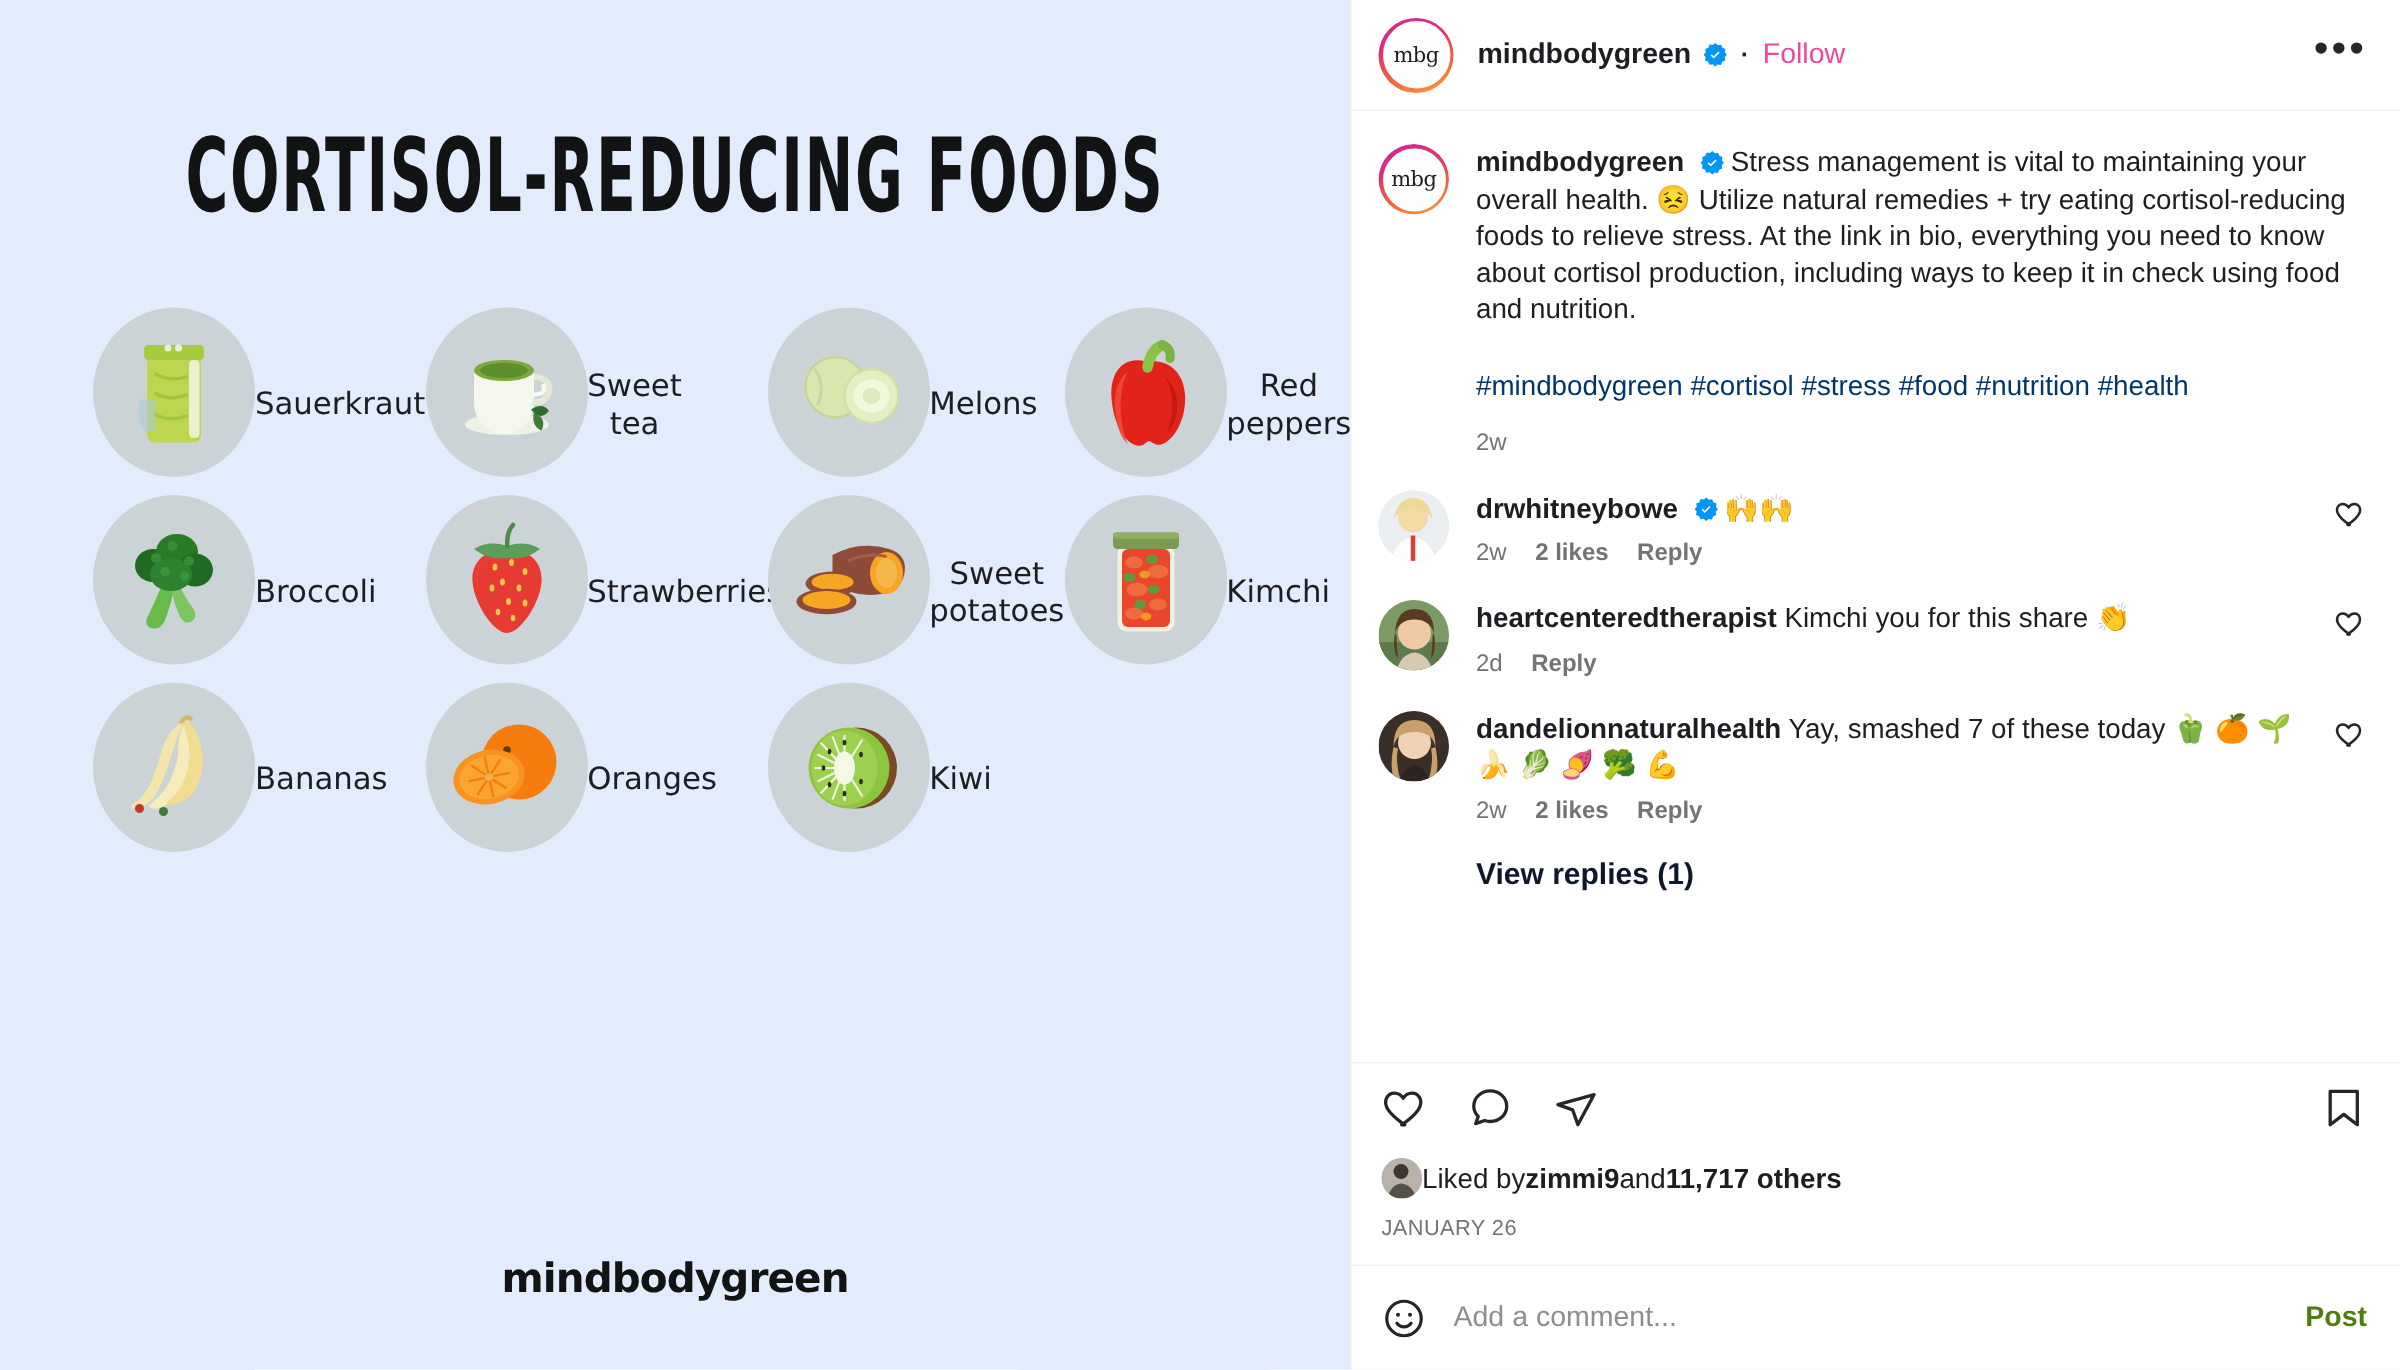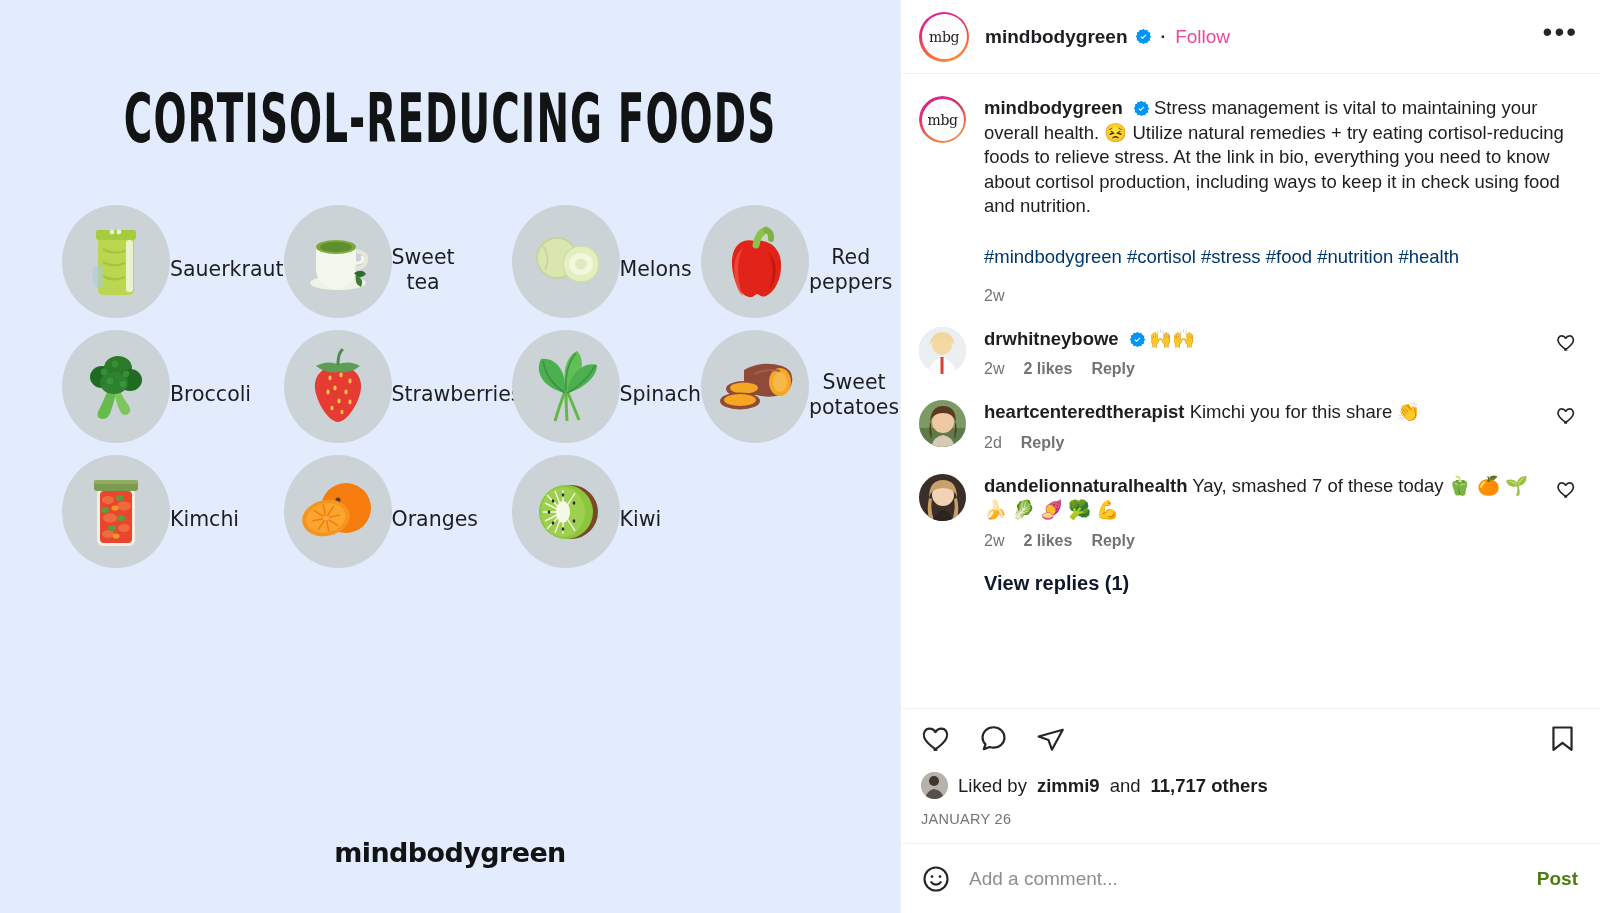--- a/index.html
+++ b/index.html
@@ -151,21 +151,21 @@
 
   .ig-actions {
     border-top: 1px solid #efefef;
     padding: 14px 22px 0 20px;
     flex: 0 0 auto;
   }
   .act-row { display: flex; align-items: center; gap: 26px; }
   .act-btn { cursor: pointer; display: flex; }
   .act-spacer { margin-left: auto; }
   .liked-row {
-    display: flex; align-items: center; gap: 10px;
+    display: flex; align-items: center; 
     margin-top: 18px;
     font-size: 18.5px; color: #1c1e21;
   }
   .liked-ava {
     width: 27px; height: 27px; border-radius: 50%; overflow: hidden;
     flex: 0 0 27px; background: #c8c8c8;
   }
   .liked-ava svg { width: 100%; height: 100%; display: block; }
   .liked-row b { font-weight: 700; }
   .post-date {
@@ -300,36 +300,20 @@
               <ellipse cx="24" cy="60" rx="1.5" ry="2.2"></ellipse>
                 <ellipse cx="34" cy="64" rx="1.5" ry="2.2"></ellipse>
             </g>
             <path d="M8 18 q10 -6 22 -2 q12 -4 22 2 q-10 8 -22 6 q-12 2 -22 -6z" fill="#5c9d57"></path>
             <path d="M30 16 q0 -10 4 -14" stroke="#4e8a4b" stroke-width="3" fill="none" stroke-linecap="round"></path>
           </svg>
         </div>
         <div class="cell-label">Strawberries</div>
       </div>
 
-      <div class="cell row2">
-        <div class="bubble">
-          <svg width="78" height="80" viewBox="0 0 78 80">
-            <path d="M38 44 q-6 16 -10 30" stroke="#64b845" stroke-width="3" fill="none"></path>
-            <path d="M39 44 q0 16 1 30" stroke="#64b845" stroke-width="3" fill="none"></path>
-            <path d="M40 44 q7 16 12 29" stroke="#64b845" stroke-width="3" fill="none"></path>
-            <path d="M38 46 C14 40 8 24 14 12 C30 10 40 26 38 46z" fill="#4caf50"></path>
-            <path d="M39 44 C34 20 42 8 50 4 C60 14 54 34 39 44z" fill="#61bf55"></path>
-            <path d="M40 46 C56 42 70 30 70 18 C56 14 42 28 40 46z" fill="#4caf50"></path>
-            <path d="M38 46 C26 38 18 26 16 14" stroke="#3d9443" stroke-width="1.6" fill="none"></path>
-            <path d="M39 44 C38 28 42 14 49 6" stroke="#3d9443" stroke-width="1.6" fill="none"></path>
-            <path d="M40 46 C52 40 64 28 68 18" stroke="#3d9443" stroke-width="1.6" fill="none"></path>
-          </svg>
-        </div>
-        <div class="cell-label">Spinach</div>
-      </div>
 
       <div class="cell row2">
         <div class="bubble">
           <svg width="82" height="62" viewBox="0 0 82 62">
             <path d="M30 14 q18 -10 38 -4 q12 4 10 16 q-2 12 -16 14 q-18 3 -32 -8z" fill="#8e4b3a"></path>
             <ellipse cx="66" cy="26" rx="11" ry="14" fill="#f5a623"></ellipse>
             <ellipse cx="66" cy="26" rx="7" ry="10" fill="#f7b84b"></ellipse>
             <ellipse cx="30" cy="33" rx="18" ry="8" fill="#8e4b3a"></ellipse>
             <ellipse cx="30" cy="32" rx="14" ry="5.5" fill="#f5a623"></ellipse>
             <ellipse cx="26" cy="45" rx="20" ry="8.5" fill="#8e4b3a"></ellipse>
@@ -363,20 +347,33 @@
               <ellipse cx="27" cy="36" rx="3.5" ry="2.6"></ellipse>
                 <ellipse cx="28" cy="64" rx="3.5" ry="2.6"></ellipse>
             </g>
             <rect x="6" y="8" width="44" height="11" rx="3" fill="#7b9a52"></rect>
             <rect x="6" y="8" width="44" height="4" rx="2" fill="#8fae60"></rect>
           </svg>
         </div>
         <div class="cell-label">Kimchi</div>
       </div>
 
+      <div class="cell row3">
+        <div class="bubble">
+          <svg width="78" height="74" viewBox="0 0 78 74">
+            <path d="M46 6 C38 20 36 40 26 56 C20 64 12 66 10 62 C22 56 26 42 30 28 C33 16 40 8 46 6z" fill="#f4e6a8"></path>
+            <path d="M48 6 C54 22 50 44 38 58 C32 64 24 66 22 62 C34 54 42 38 42 22 C42 14 45 8 48 6z" fill="#f6ecbb"></path>
+            <path d="M47 4 C58 14 62 34 54 50 C48 60 38 64 34 60 C46 52 52 34 48 18 C46 12 45 8 47 4z" fill="#f0dd92"></path>
+            <path d="M44 6 q3 -4 6 -2" stroke="#cdbb6c" stroke-width="3" fill="none" stroke-linecap="round"></path>
+            <circle cx="16" cy="64" r="3" fill="#c0392b"></circle>
+            <circle cx="32" cy="66" r="3" fill="#3d7d33"></circle>
+          </svg>
+        </div>
+        <div class="cell-label">Bananas</div>
+      </div>
 
       <div class="cell row3">
         <div class="bubble">
           <svg width="80" height="72" viewBox="0 0 80 72">
             <circle cx="48" cy="32" r="25" fill="#f57c0d"></circle>
             <circle cx="40" cy="24" r="2.5" fill="#5e3b12"></circle>
             <ellipse cx="28" cy="42" rx="24" ry="18" fill="#f79320" transform="rotate(-12 28 42)"></ellipse>
             <ellipse cx="28" cy="42" rx="20" ry="14.5" fill="#fba52f" transform="rotate(-12 28 42)"></ellipse>
             <g stroke="#f57c0d" stroke-width="1.6" fill="none" transform="rotate(-12 28 42)">
               <path d="M28 28 v28 M14 42 h28 M18 32 l20 20 M38 32 l-20 20"></path>

